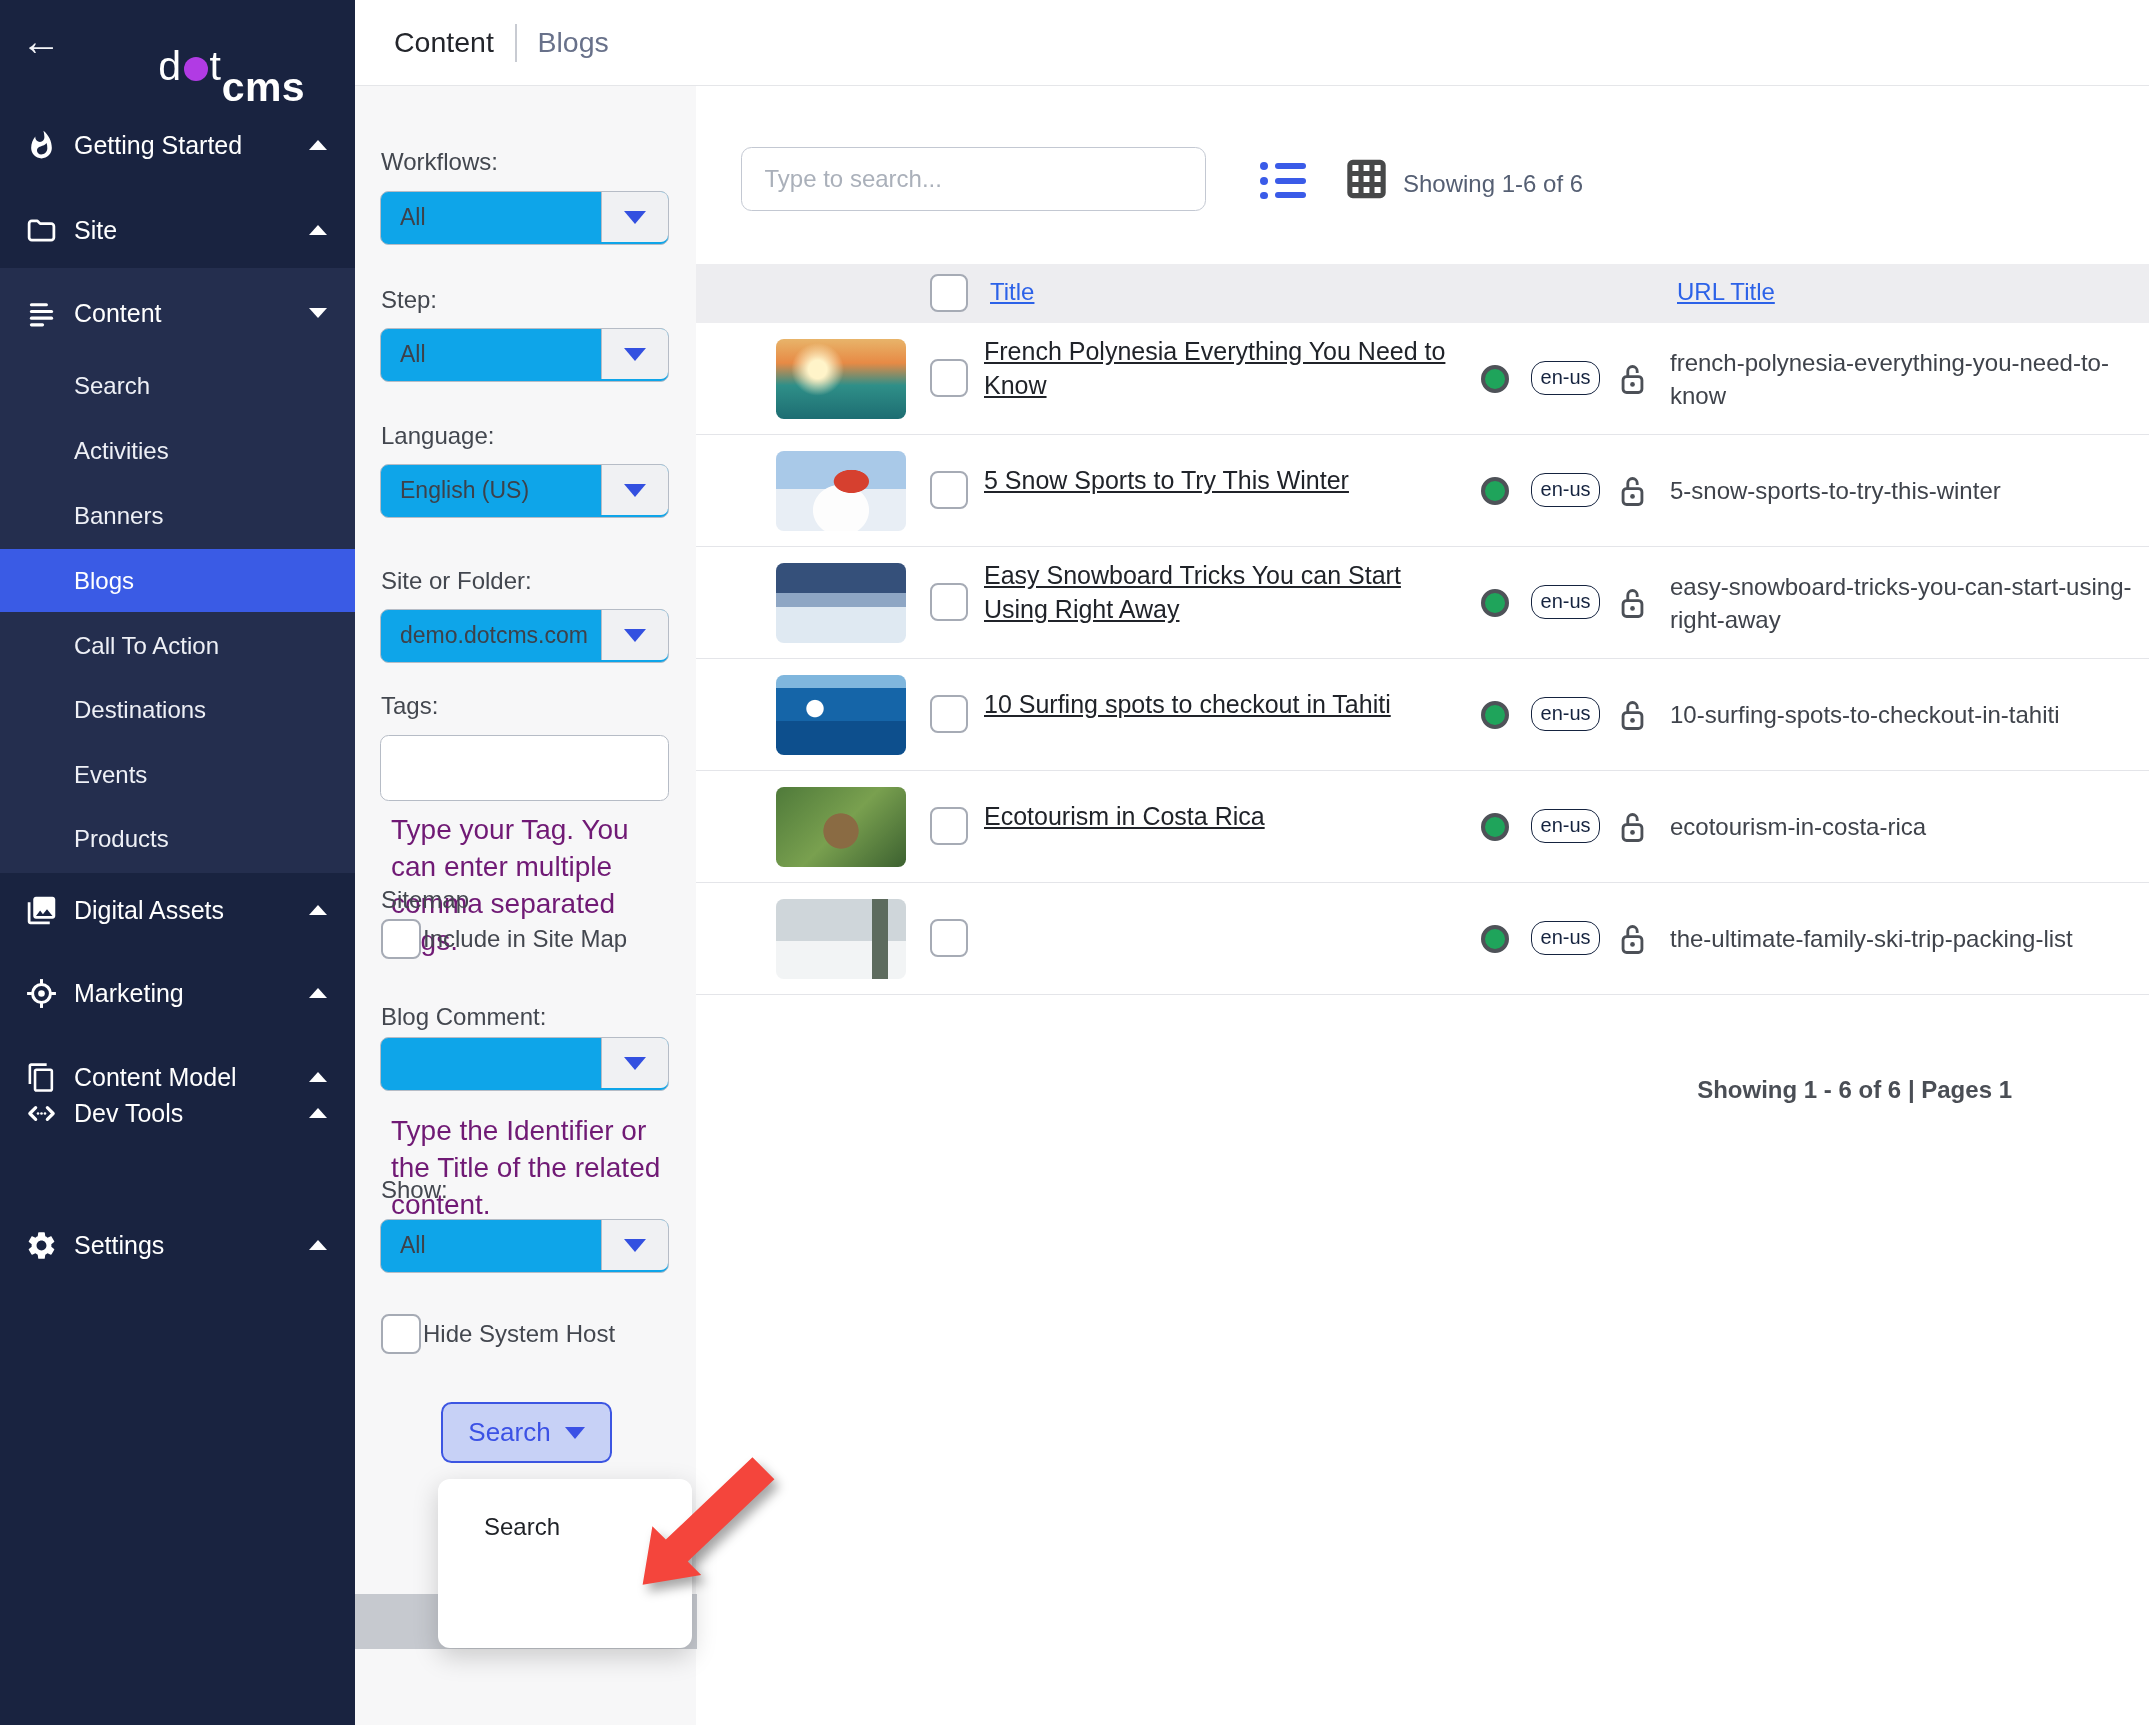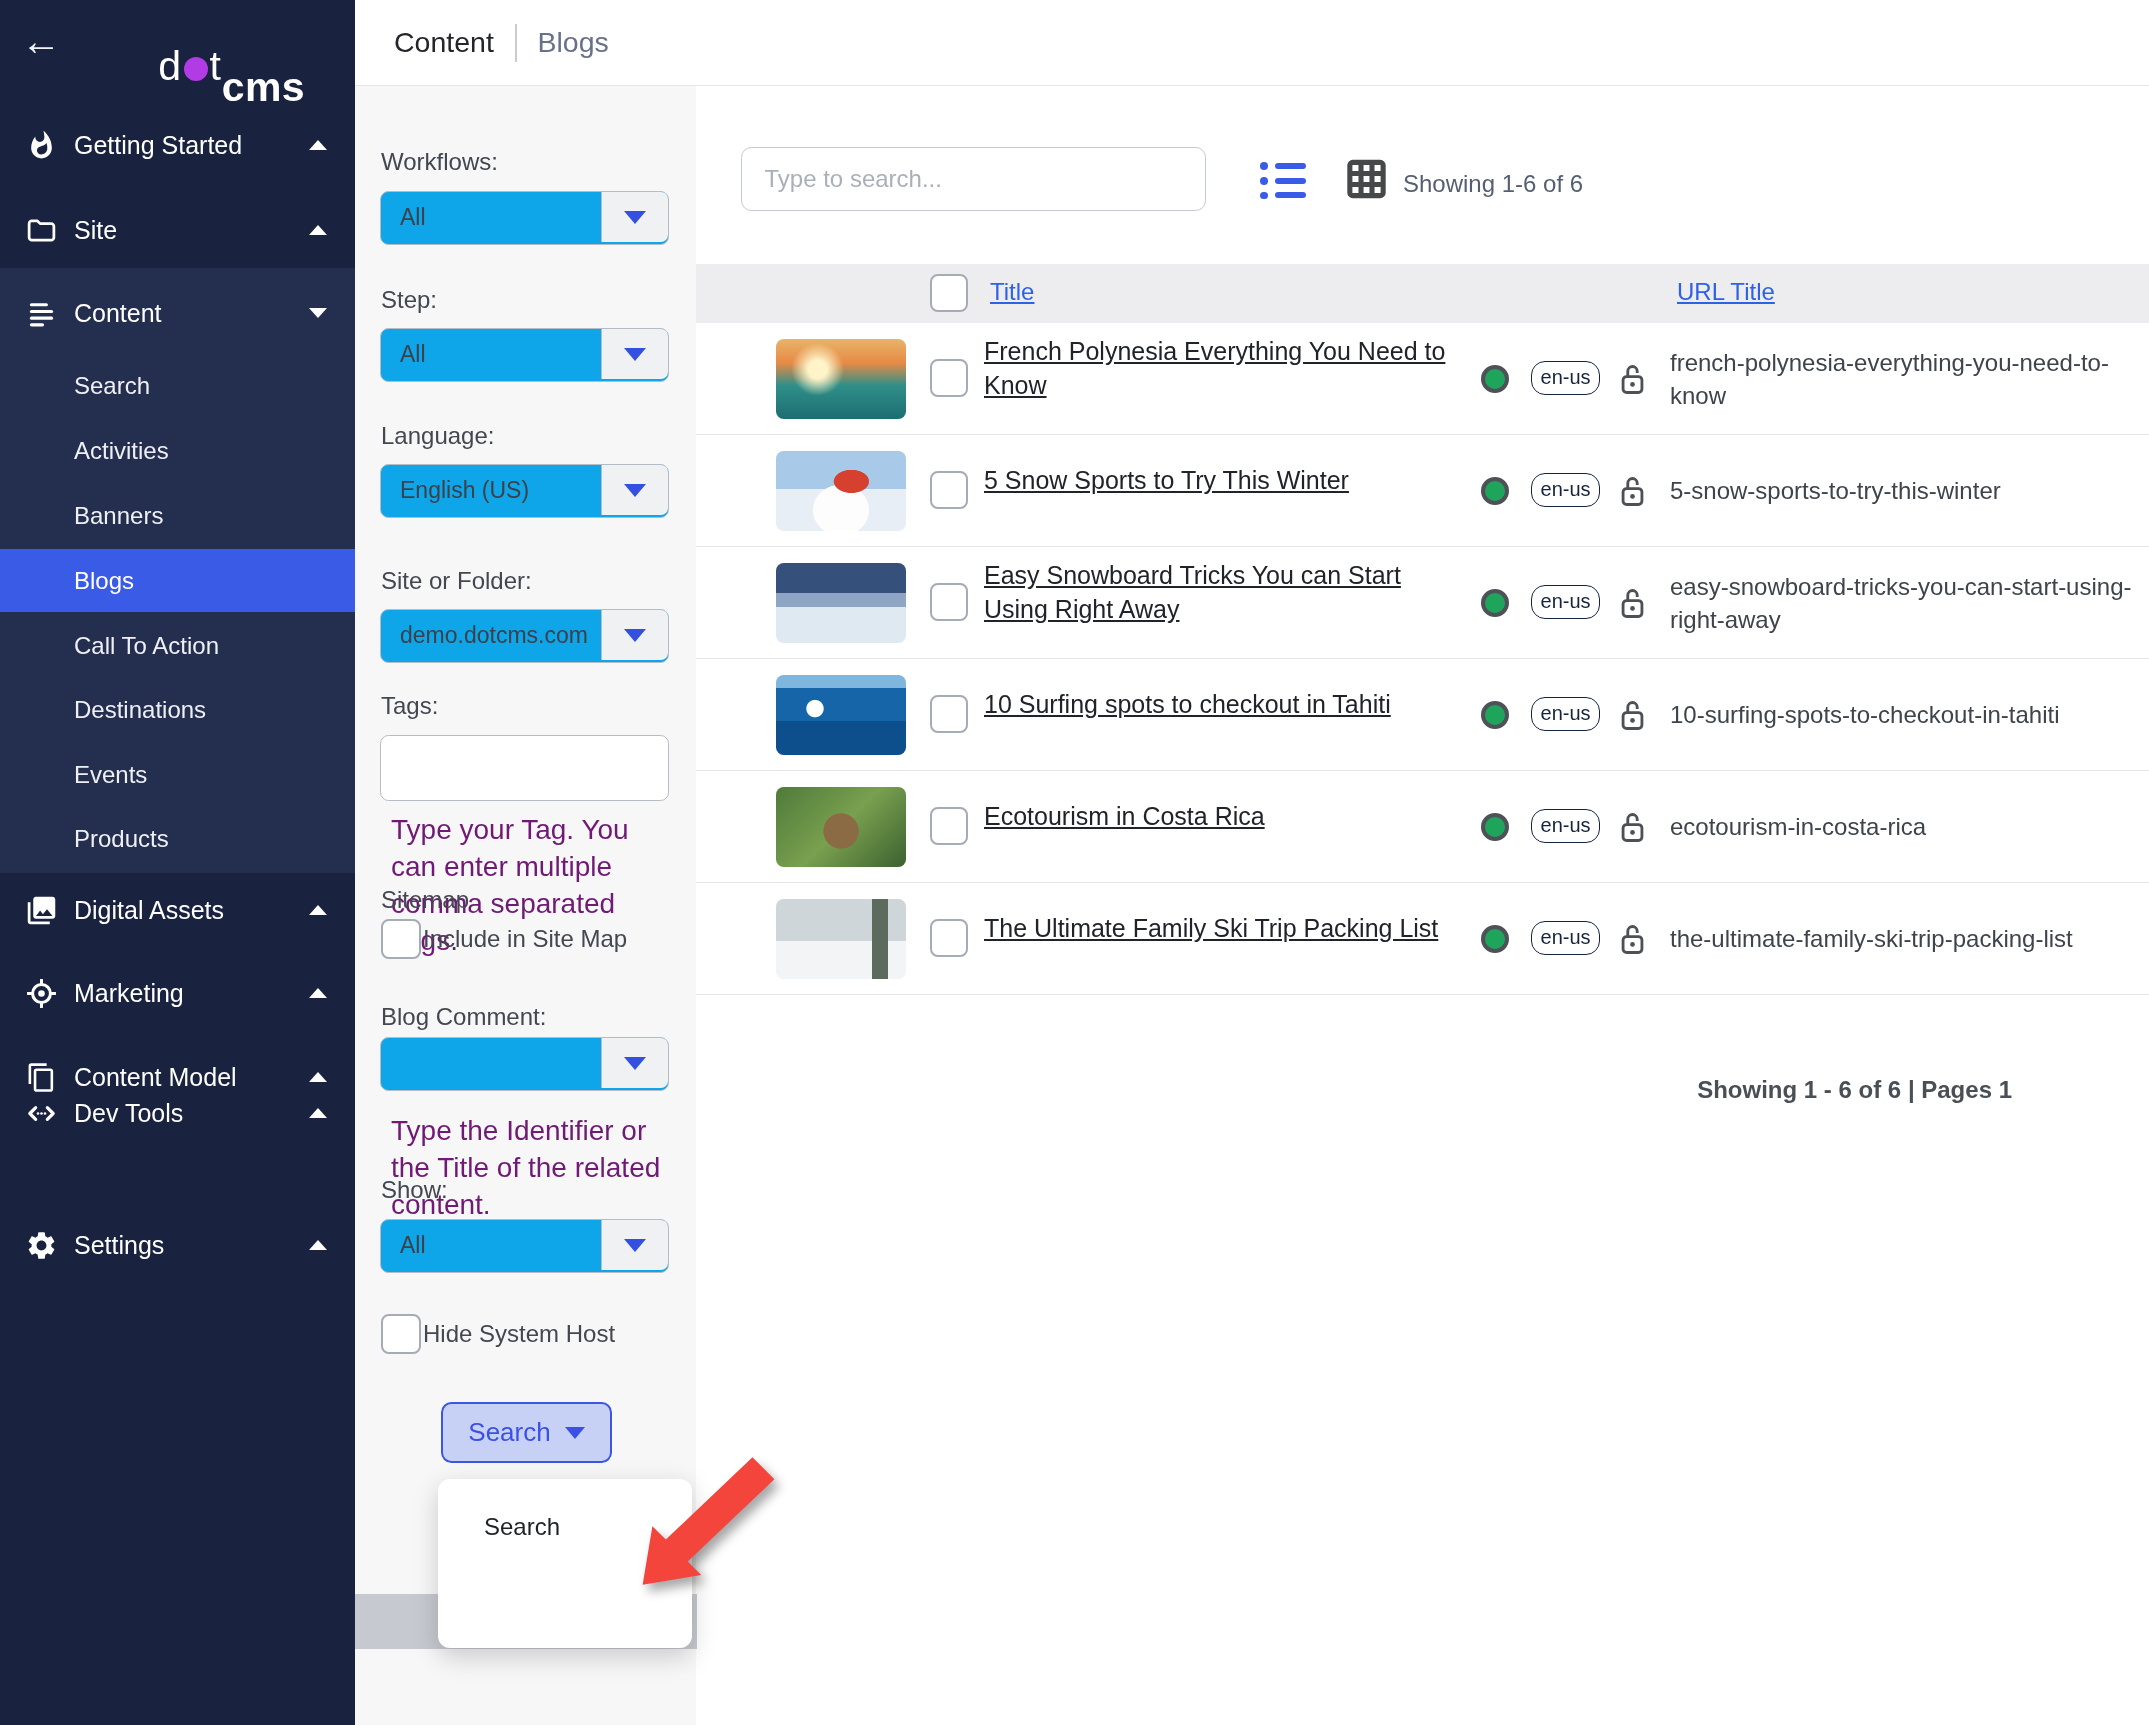--- a/index.html
+++ b/index.html
@@ -438,21 +438,20 @@
               <rect x="4" y="11.5" width="16" height="13.5" rx="3"></rect>
               <circle cx="12" cy="18.2" r="2" fill="#4c5057" stroke="none"></circle>
               <path d="M8 11.5 V7 a4 4 0 0 1 8 0 v1.4"></path>
             </svg></span>
         <span class="rurl">ecotourism-in-costa-rica</span>
       </div>
 
       <div class="row">
         <span class="thumb t6"></span>
         <span class="cb rcb"></span>
-        <span class="rtitle">The Ultimate Family Ski Trip Packing List</span>
         <span class="status-dot"></span>
         <span class="lang-badge">en-us</span>
         <span class="lock"><svg width="29" height="33" viewBox="0 0 24 28" fill="none" stroke="#4c5057" stroke-width="2.4">
               <rect x="4" y="11.5" width="16" height="13.5" rx="3"></rect>
               <circle cx="12" cy="18.2" r="2" fill="#4c5057" stroke="none"></circle>
               <path d="M8 11.5 V7 a4 4 0 0 1 8 0 v1.4"></path>
             </svg></span>
         <span class="rurl">the-ultimate-family-ski-trip-packing-list</span>
       </div>
 

